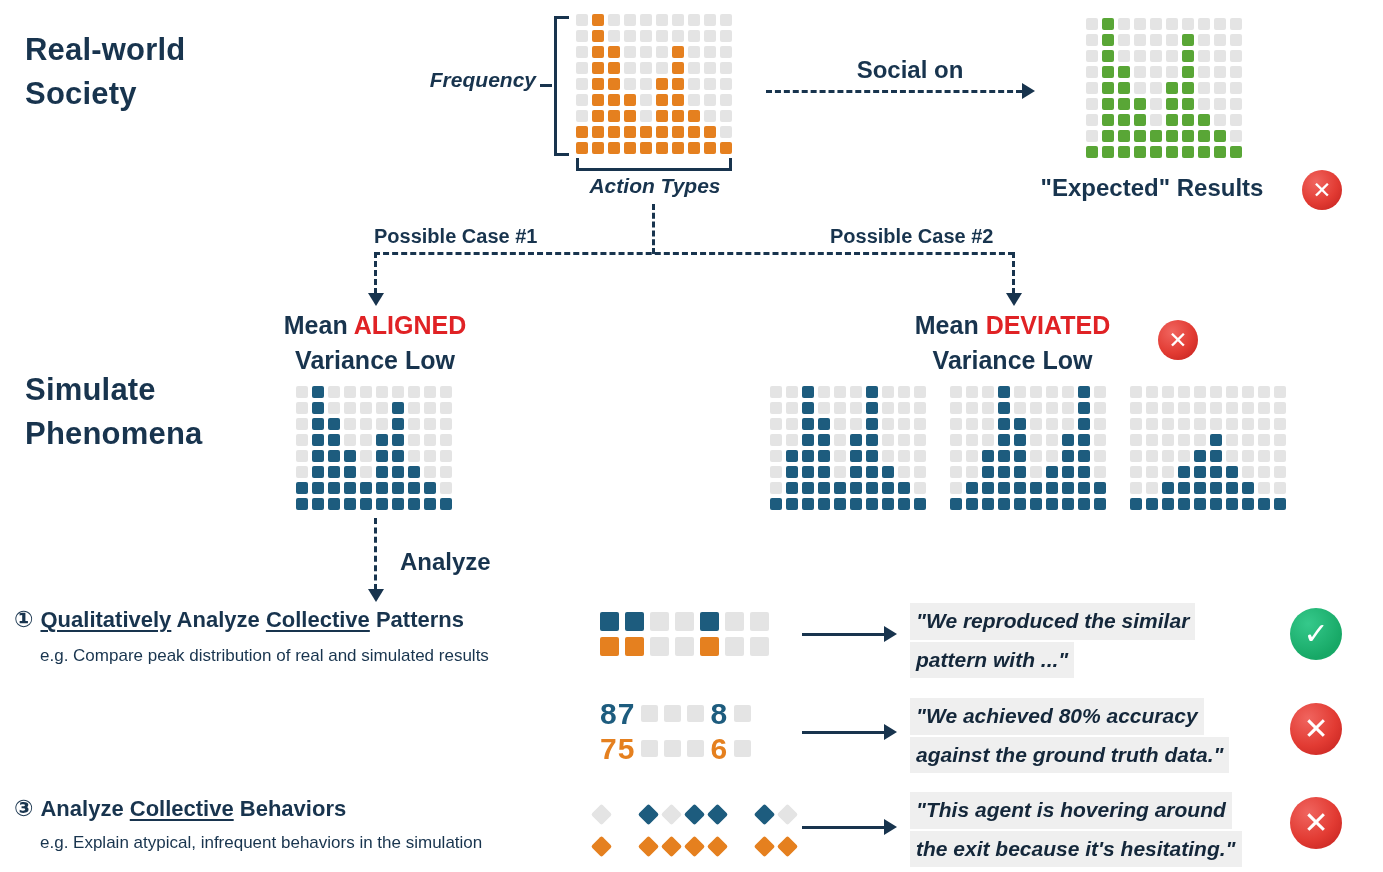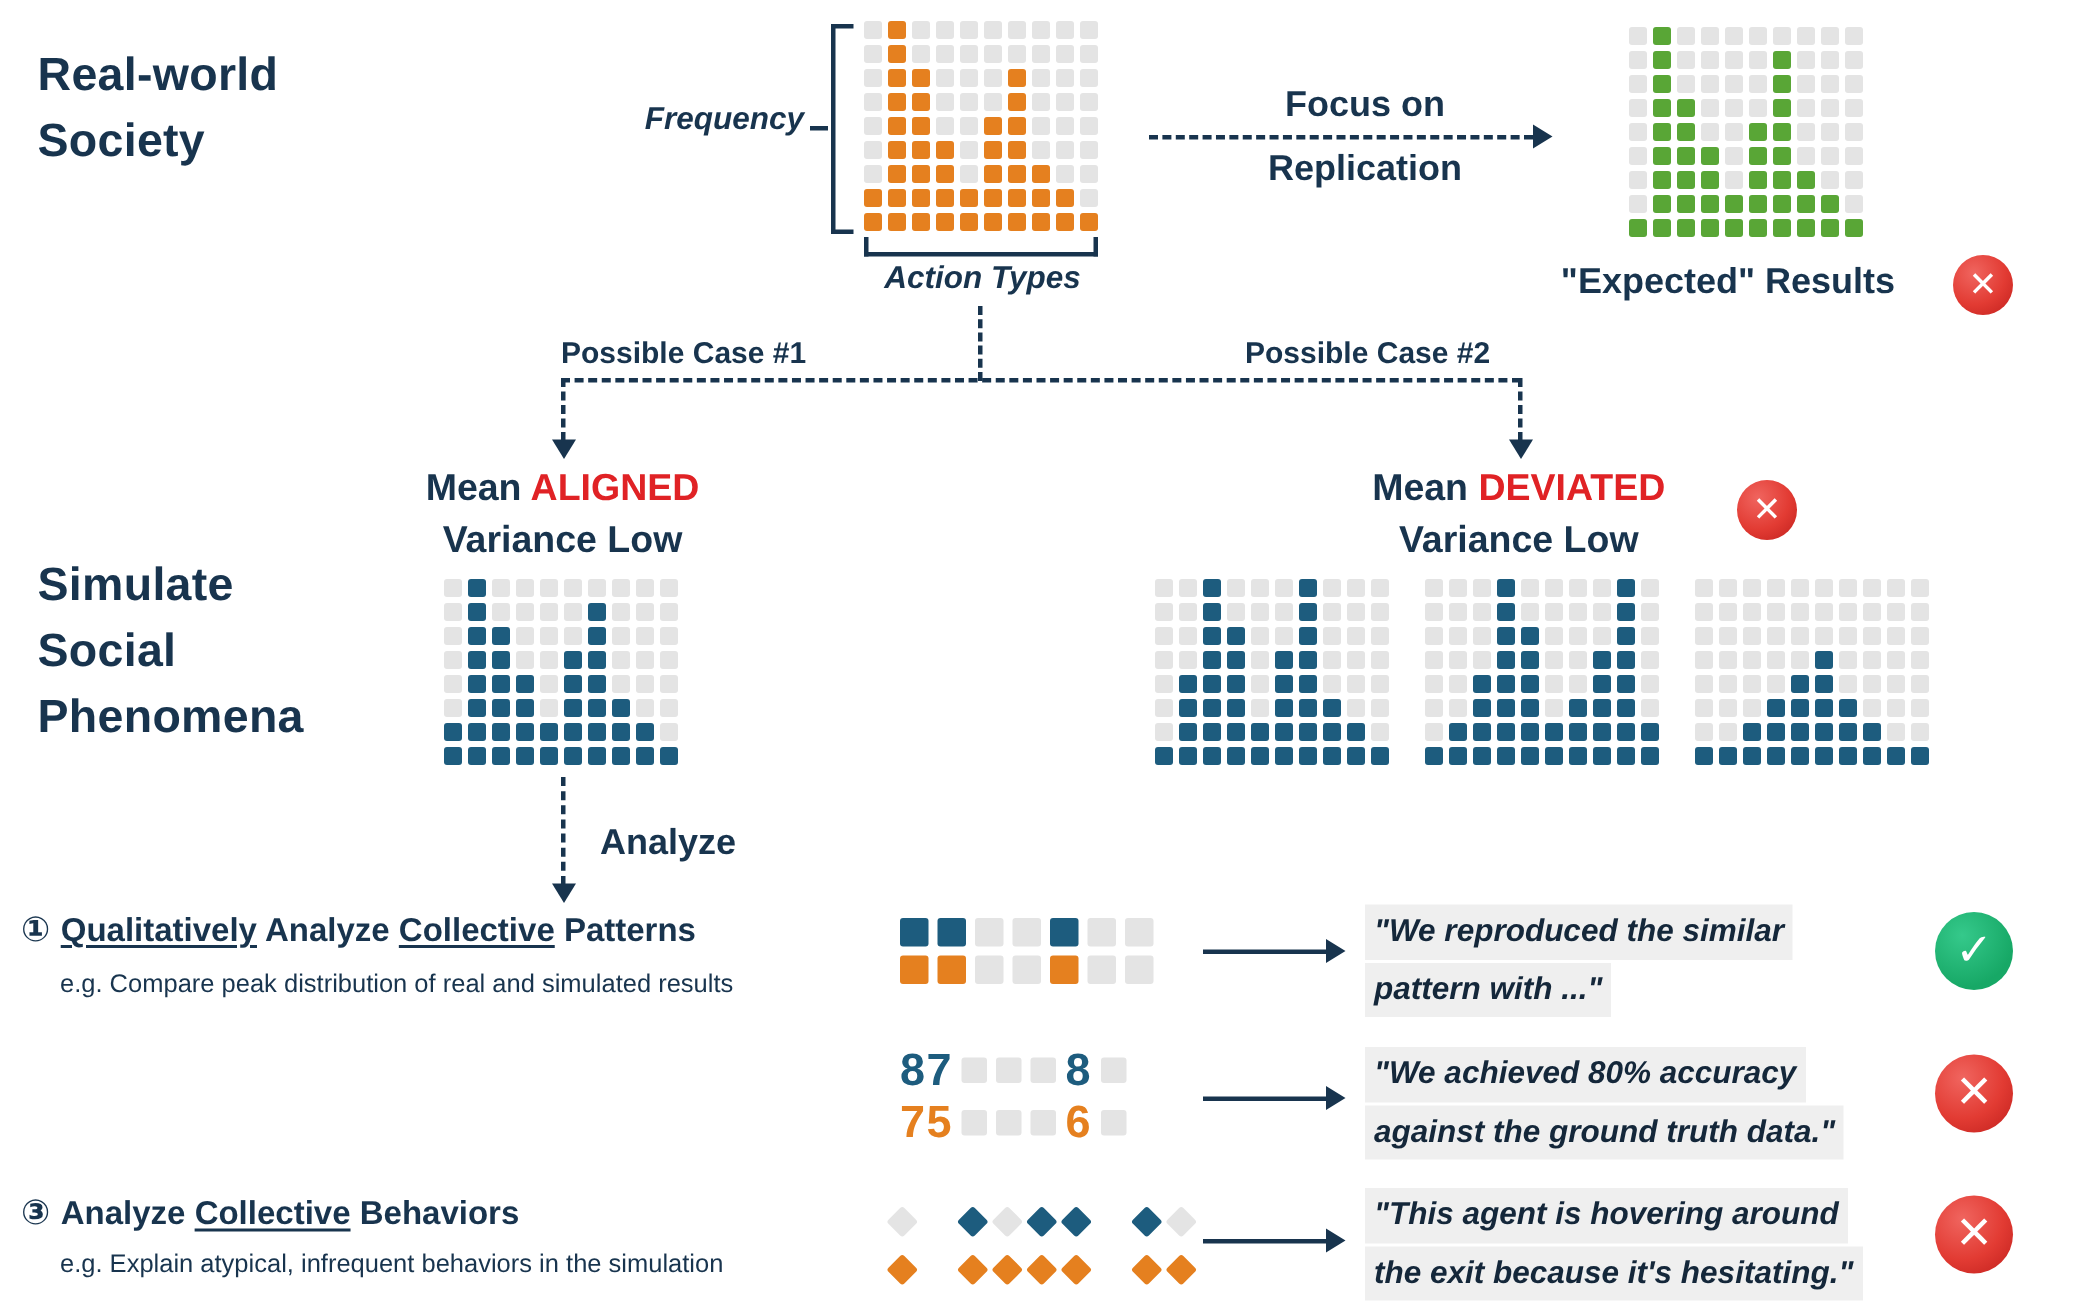--- a/index.html
+++ b/index.html
@@ -59,21 +59,20 @@
 <body>
 
 <div class="canvas">
 
   <div class="abs big-heading" style="left:25px;top:28px">
     <div>Real-world</div>
     <div>Society</div>
   </div>
   <div class="abs big-heading" style="left:25px;top:368px">
     <div>Simulate</div>
-    <div>Social</div>
     <div>Phenomena</div>
   </div>
 
   <div class="abs ital" style="left:408px;top:68px;width:128px;text-align:right">Frequency</div>
   <div class="abs freq-tick" style="left:540px;top:84px"></div>
   <div class="abs freq-bracket" style="left:554px;top:16px"></div>
   <div class="abs grid" style="left: 576px; top: 14px; grid-template-columns: repeat(10, var(--cell));">
       <div class="cell" style="background: rgb(228, 228, 228);"></div>
       <div class="cell" style="background: rgb(229, 128, 31);"></div>
       <div class="cell" style="background: rgb(228, 228, 228);"></div>
@@ -161,24 +160,23 @@
       <div class="cell" style="background: rgb(229, 128, 31);"></div>
       <div class="cell" style="background: rgb(229, 128, 31);"></div>
       <div class="cell" style="background: rgb(229, 128, 31);"></div>
       <div class="cell" style="background: rgb(229, 128, 31);"></div>
       <div class="cell" style="background: rgb(229, 128, 31);"></div>
       <div class="cell" style="background: rgb(229, 128, 31);"></div>
     </div>
   <div class="abs action-bracket" style="left:576px;top:158px"></div>
   <div class="abs ital" style="left:560px;top:174px;width:190px;text-align:center">Action Types</div>
 
-  <div class="abs focus" style="left:810px;top:56px;width:200px">Focus on</div>
+  <div class="abs focus" style="left:810px;top:56px;width:200px">Social on</div>
   <div class="abs dash-h" style="left:766px;top:90px;width:256px"></div>
   <div class="abs tri-r" style="left:1022px;top:83px"></div>
-  <div class="abs focus" style="left:810px;top:99px;width:200px">Replication</div>
 
   <div class="abs grid" style="left: 1086px; top: 18px; grid-template-columns: repeat(10, var(--cell));">
       <div class="cell" style="background: rgb(228, 228, 228);"></div>
       <div class="cell" style="background: rgb(89, 166, 54);"></div>
       <div class="cell" style="background: rgb(228, 228, 228);"></div>
       <div class="cell" style="background: rgb(228, 228, 228);"></div>
       <div class="cell" style="background: rgb(228, 228, 228);"></div>
       <div class="cell" style="background: rgb(228, 228, 228);"></div>
       <div class="cell" style="background: rgb(228, 228, 228);"></div>
       <div class="cell" style="background: rgb(228, 228, 228);"></div>

